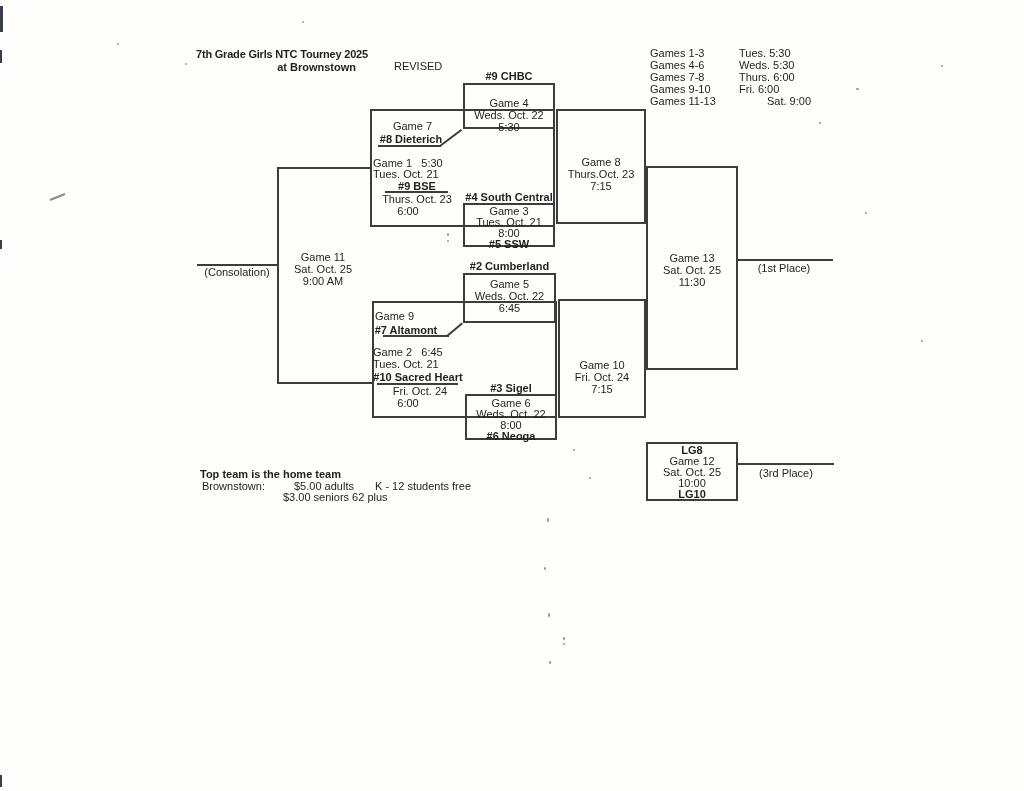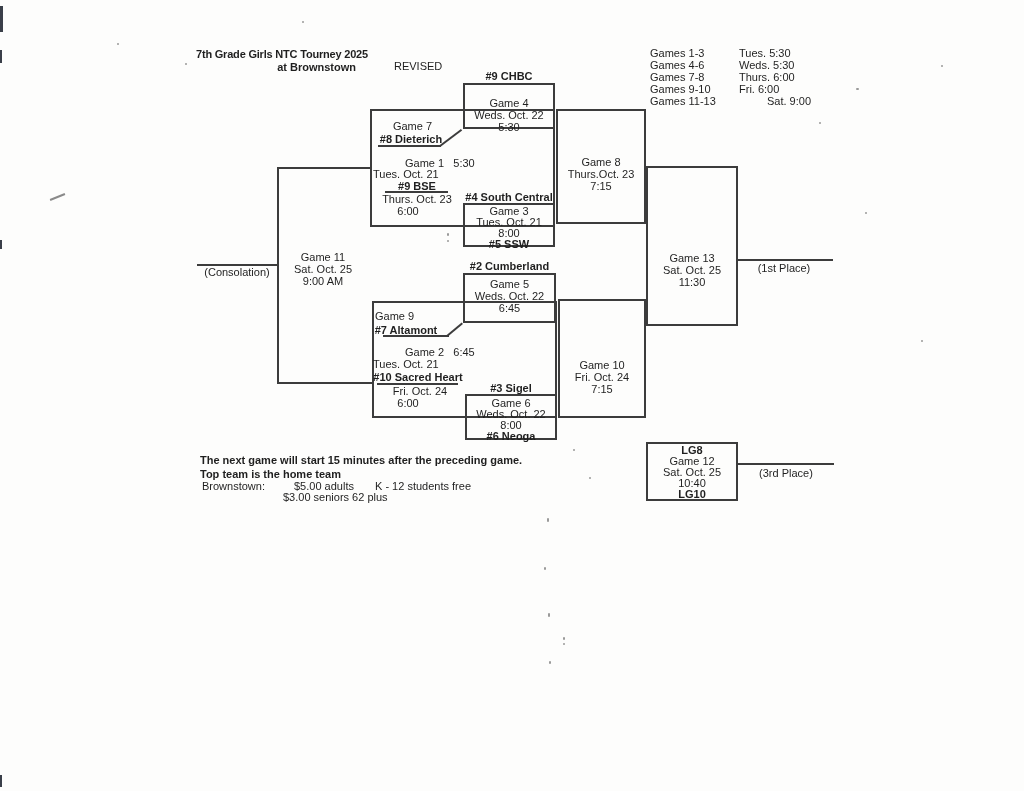--- a/index.html
+++ b/index.html
@@ -3,21 +3,21 @@
 <meta charset="utf-8">
 <style>
   html,body{margin:0;padding:0;background:#e8e8e8;}
   #canvas{
     position:relative;width:1024px;height:791px;background:#fdfdfc;
     font-family:"Liberation Sans",sans-serif;color:#1f1f1f;overflow:hidden;
   }
   .t{position:absolute;font-size:11px;line-height:12px;white-space:nowrap;color:#1f1f1f;}
   .b{font-weight:bold;}
   .c{text-align:center;}
-  .pre{white-space:pre;padding-left:32px;}
+  .pre{white-space:pre;}
   .hline{position:absolute;height:2px;background:#3c3c3c;}
   .vline{position:absolute;width:2px;background:#3c3c3c;}
   .diag{transform-origin:left center;}
   .box{position:absolute;border:2px solid #3c3c3c;box-sizing:border-box;background:transparent;}
   .row{text-align:center;font-size:11px;line-height:12px;white-space:nowrap;}
   .lh11 .row{line-height:11px;}
   .speck{position:absolute;background:#9a9a9a;border-radius:1px;}
   .edge{position:absolute;background:#3a3f49;}
 </style>
 </head>
@@ -80,31 +80,31 @@
     <div class="row">Thurs.Oct. 23</div>
     <div class="row">7:15</div>
   </div>
 
   <div class="box" style="left:558px;top:299px;width:88px;height:119px;padding-top:58px;">
     <div class="row">Game 10</div>
     <div class="row">Fri. Oct. 24</div>
     <div class="row">7:15</div>
   </div>
 
-  <div class="box" style="left:646px;top:166px;width:92px;height:160px;padding-top:84px;">
+  <div class="box" style="left:646px;top:166px;width:92px;height:204px;padding-top:84px;">
     <div class="row">Game 13</div>
     <div class="row">Sat. Oct. 25</div>
     <div class="row">11:30</div>
   </div>
 
   <div class="box lh11" style="left:646px;top:442px;width:92px;height:59px;padding-top:1px;">
     <div class="row b">LG8</div>
     <div class="row">Game 12</div>
     <div class="row">Sat. Oct. 25</div>
-    <div class="row">10:40</div>
+    <div class="row">10:00</div>
     <div class="row b">LG10</div>
   </div>
 
   <div class="t c" style="left:370px;top:120px;width:85px;">Game 7</div>
   <div class="t b c" style="left:366px;top:133px;width:90px;">#8 Dieterich</div>
   <div class="hline" style="left:378px;top:145px;width:63px;"></div>
   <div class="hline diag" style="left:440px;top:145px;width:27px;transform:rotate(-37deg);"></div>
   <div class="t pre" style="left:373px;top:157px;">Game 1   5:30</div>
   <div class="t" style="left:373px;top:168px;">Tues. Oct. 21</div>
   <div class="t b c" style="left:377px;top:180px;width:80px;">#9 BSE</div>
@@ -132,21 +132,20 @@
     <div class="t c" style="left:283px;top:251px;width:80px;">Game 11</div>
     <div class="t c" style="left:283px;top:263px;width:80px;">Sat. Oct. 25</div>
     <div class="t c" style="left:283px;top:275px;width:80px;">9:00 AM</div>
   </div>
 
   <div class="hline" style="left:738px;top:259px;width:95px;"></div>
   <div class="t c" style="left:739px;top:262px;width:90px;">(1st Place)</div>
   <div class="hline" style="left:738px;top:463px;width:96px;"></div>
   <div class="t c" style="left:741px;top:467px;width:90px;">(3rd Place)</div>
 
-  <div class="t b" style="left:200px;top:454px;">The next game will start 15 minutes after the preceding game.</div>
   <div class="t b" style="left:200px;top:468px;">Top team is the home team</div>
   <div class="t" style="left:202px;top:480px;">Brownstown:</div>
   <div class="t" style="left:283px;top:480px;padding-left:11px;">$5.00 adults</div>
   <div class="t" style="left:375px;top:480px;">K - 12 students free</div>
   <div class="t" style="left:283px;top:491px;">$3.00 seniors 62 plus</div>
 
   <div class="hline diag" style="left:50px;top:199px;width:16px;height:1.5px;background:#8a8a8a;transform:rotate(-22deg);"></div>
   <div class="edge" style="left:0;top:6px;width:3px;height:26px;"></div>
   <div class="edge" style="left:0;top:50px;width:2px;height:13px;"></div>
   <div class="edge" style="left:0;top:240px;width:2px;height:9px;"></div>

